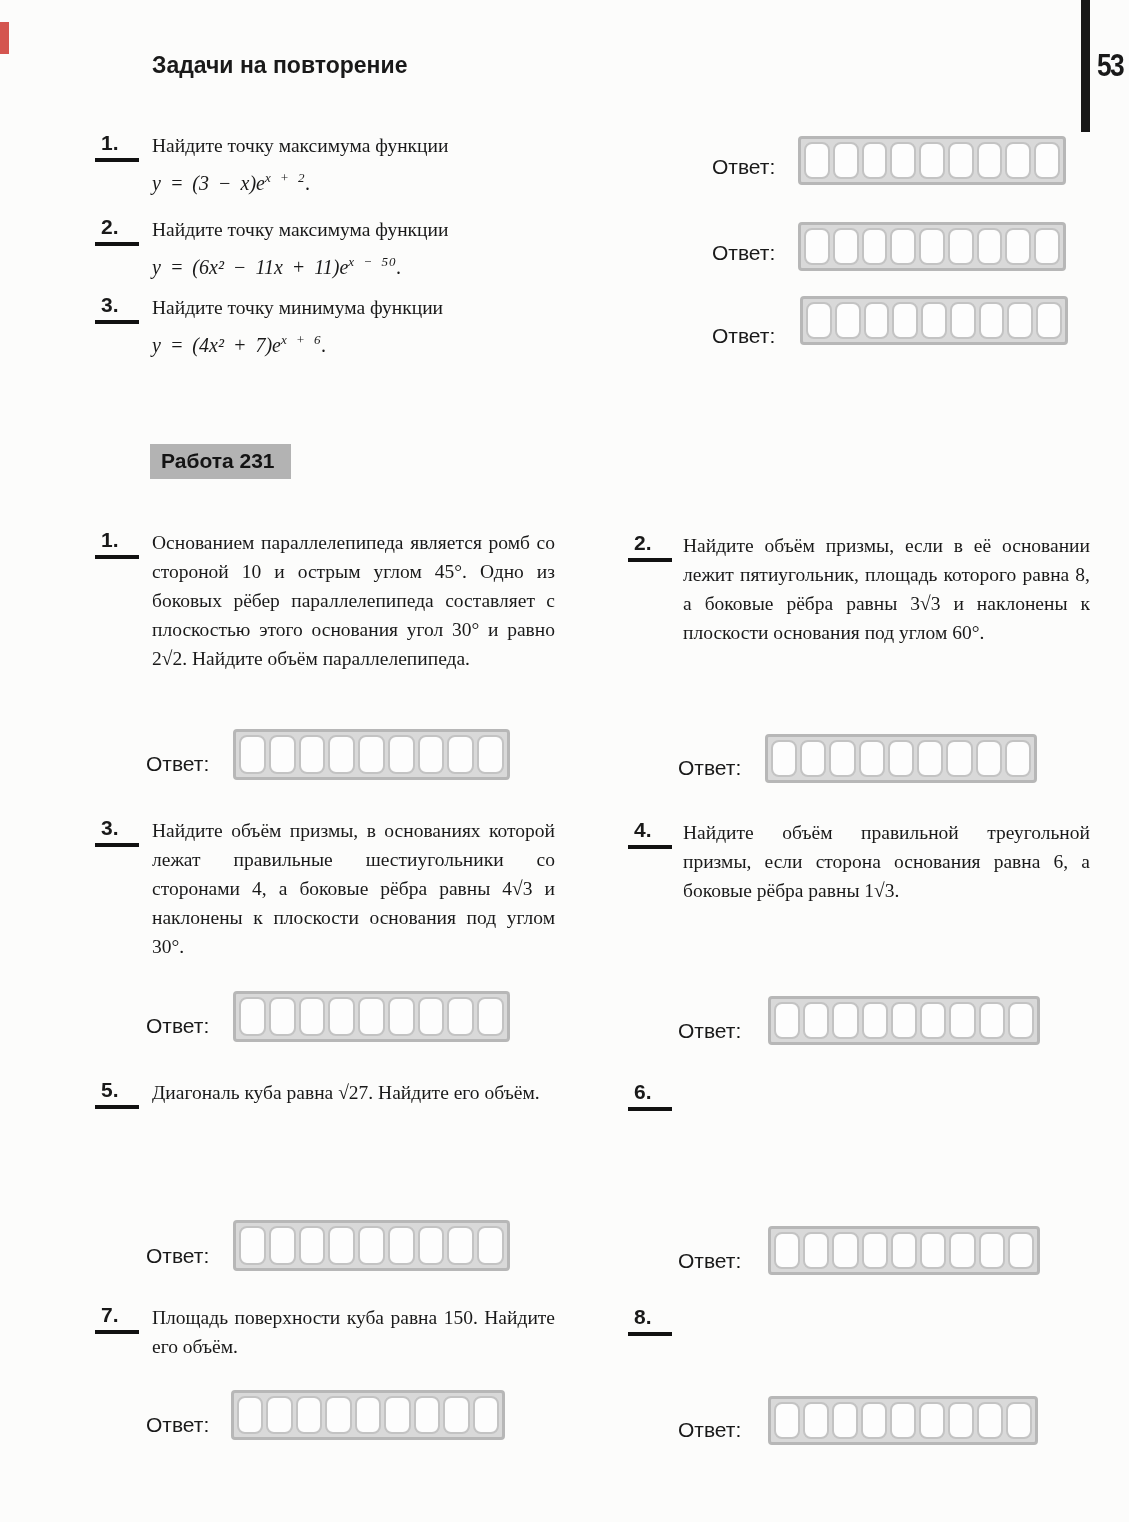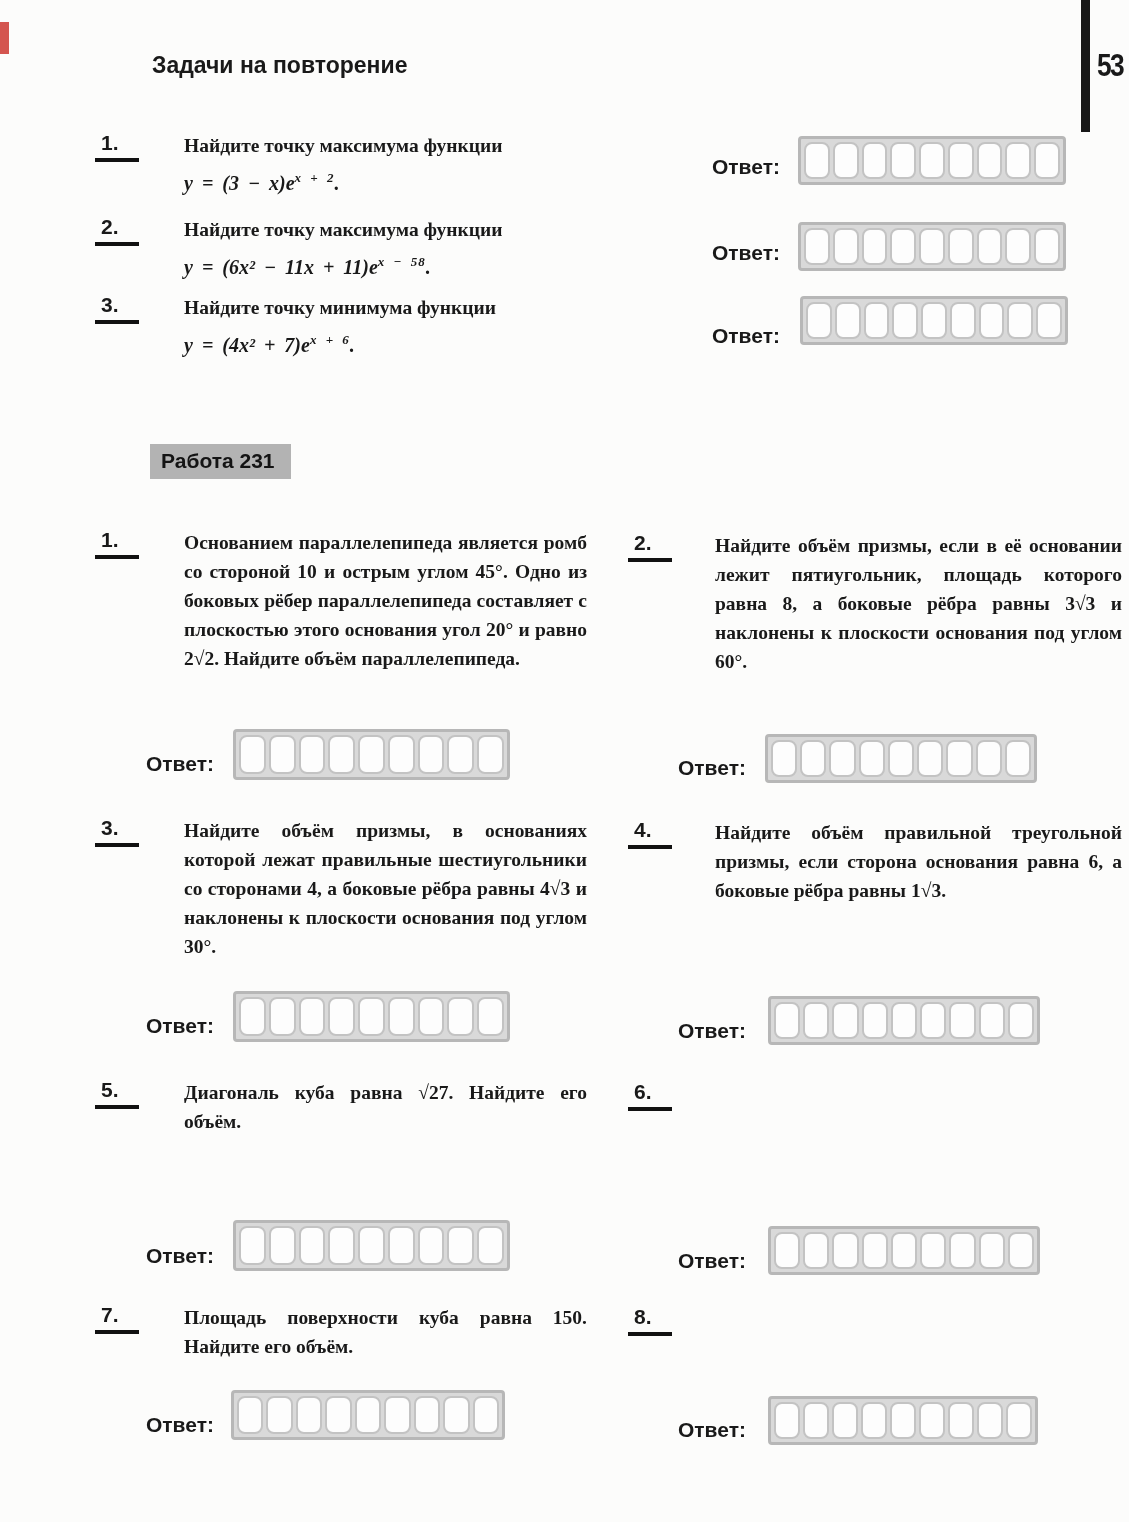--- a/index.html
+++ b/index.html
@@ -14,34 +14,34 @@
 
   .header-title{position:absolute;left:152px;top:52px;font-family:"Liberation Sans",sans-serif;
                 font-weight:bold;font-size:23px;}
 
   
   .pnum{position:absolute;width:52px;text-align:left;font-family:"Liberation Sans",sans-serif;
         font-weight:bold;font-size:21px;padding-left:6px;}
   .pnum::after{content:"";display:block;width:44px;height:4px;background:#111;margin-top:3px;margin-left:-6px;}
 
   
-  .ptext{position:absolute;font-size:19.5px;line-height:29px;font-weight:700;text-align:justify;margin-left:32px;}
+  .ptext{position:absolute;font-size:19.5px;line-height:29px;font-weight:400;text-align:justify;}
   .ptext.narrowL{left:152px;width:403px;}
   .ptext.narrowR{left:683px;width:407px;}
 
   .formula{display:block;margin-top:3px;font-style:italic;font-size:20px;word-spacing:4px;}
   .formula sup{font-size:13px;letter-spacing:1px;}
 
   
   .section-hdr{position:absolute;left:150px;top:444px;background:#b3b3b3;color:#141414;
                font-family:"Liberation Sans",sans-serif;font-weight:bold;font-size:21px;
                padding:5px 16px 6px 11px;}
 
   
-  .ans-label{position:absolute;font-family:"Liberation Sans",sans-serif;font-weight:bold;font-size:21px;}
+  .ans-label{position:absolute;font-family:"Liberation Sans",sans-serif;font-weight:normal;font-size:21px;}
   .strip{position:absolute;display:flex;gap:3px;box-sizing:border-box;border:3px solid #b7b7b7;
          border-radius:4px;padding:3px;background:#d9d9d9;}
   .strip .cell{flex:1;background:#fdfdfd;border:2px solid #c3c3c3;border-radius:8px;}
 
   
   .n-t1{left:95px;top:131px;}  .x-t1{top:131px;}
   .n-t2{left:95px;top:215px;}  .x-t2{top:215px;}
   .n-t3{left:95px;top:293px;}  .x-t3{top:293px;}
 
   .al-t1{left:712px;top:155px;} .st-t1{left:798px;top:136px;width:268px;height:49px;}
@@ -92,21 +92,21 @@
       <div class="cell"></div>
       <div class="cell"></div>
       <div class="cell"></div>
       <div class="cell"></div>
       <div class="cell"></div>
     </div>
 
   <div class="pnum n-t2">2.</div>
   <div class="ptext narrowL x-t2">
     <span>Найдите точку максимума функции</span>
-    <span class="formula"><span>y = (6x² − 11x + 11)e</span><sup>x − 58</sup><span>.</span></span>
+    <span class="formula"><span>y = (6x² − 11x + 11)e</span><sup>x − 50</sup><span>.</span></span>
   </div>
   <div class="ans-label al-t2">Ответ:</div>
   <div class="strip st-t2">
       <div class="cell"></div>
       <div class="cell"></div>
       <div class="cell"></div>
       <div class="cell"></div>
       <div class="cell"></div>
       <div class="cell"></div>
       <div class="cell"></div>
@@ -128,21 +128,21 @@
       <div class="cell"></div>
       <div class="cell"></div>
       <div class="cell"></div>
       <div class="cell"></div>
       <div class="cell"></div>
     </div>
 
   <div class="section-hdr">Работа 231</div>
 
   <div class="pnum n-s1">1.</div>
-  <div class="ptext narrowL x-s1">Основанием параллелепипеда явля­ется ромб со стороной 10 и острым углом 45°. Одно из боковых рёбер параллелепипеда составляет с пло­скостью этого основания угол 20° и равно 2√2. Найдите объём параллелепипеда.</div>
+  <div class="ptext narrowL x-s1">Основанием параллелепипеда явля­ется ромб со стороной 10 и острым углом 45°. Одно из боковых рёбер параллелепипеда составляет с пло­скостью этого основания угол 30° и равно 2√2. Найдите объём параллелепипеда.</div>
   <div class="pnum n-s2">2.</div>
   <div class="ptext narrowR x-s2">Найдите объём призмы, если в её основании лежит пятиугольник, площадь которого равна 8, а боко­вые рёбра равны 3√3 и наклонены к плоскости основания под углом 60°.</div>
   <div class="ans-label al-s1">Ответ:</div>
   <div class="strip st-s1">
       <div class="cell"></div>
       <div class="cell"></div>
       <div class="cell"></div>
       <div class="cell"></div>
       <div class="cell"></div>
       <div class="cell"></div>

